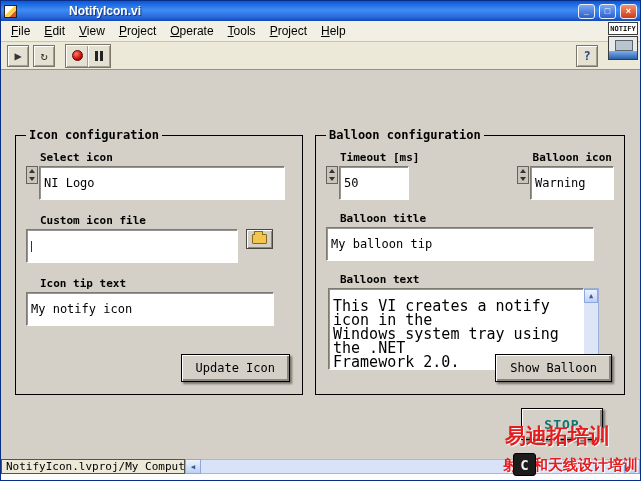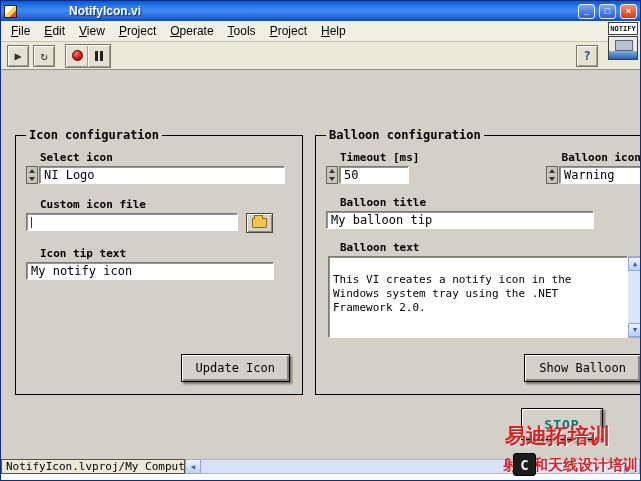--- a/index.html
+++ b/index.html
@@ -113,21 +113,21 @@
     border:1px solid #66635a; background:#c8c5bd;
   }
   .spin span { flex:1; display:flex; align-items:center; justify-content:center; }
   .spin .up::after { content:""; border-left:3px solid transparent; border-right:3px solid transparent; border-bottom:4px solid #333; }
   .spin .dn::after { content:""; border-left:3px solid transparent; border-right:3px solid transparent; border-top:4px solid #333; }
 
   .field {
     height:18px; background:#fff;
     border:1px solid #7d7a72; border-bottom-color:#fff; border-right-color:#fff;
     box-shadow:inset 1px 1px 0 rgba(64,62,58,.55);
-    font-size:12px; padding:0 4px; display:flex; align-items:center;
+    font-size:12px; padding:16px 4px; display:flex; align-items:center;
     white-space:nowrap; overflow:hidden;
   }
   .caret { width:1px; height:11px; background:#333; }
 
   .lv-btn {
     background:#d4d0c8; border:1px solid #000;
     box-shadow:inset 1px 1px 0 #fff, inset -2px -2px 0 #8a867c, 2px 2px 2px rgba(0,0,0,.45);
     font-family:"DejaVu Sans Mono", monospace; font-size:12px; color:#000;
     padding:6px 14px; cursor:pointer;
   }
@@ -141,24 +141,24 @@
   }
   .folder-ico { width:15px; height:10px; background:#f2c64e; border:1px solid #8a6a14; border-radius:1px; position:relative; }
   .folder-ico::before { content:""; position:absolute; top:-4px; left:1px; width:7px; height:3px; background:#f2c64e; border:1px solid #8a6a14; border-bottom:none; }
 
   .two-col { display:flex; justify-content:space-between; }
   .col-right { text-align:right; }
   .col-right .lbl { margin:3px 2px 2px 0; }
 
   .balloon-text-wrap { display:flex; margin-left:2px; }
   .balloon-textarea {
-    width:300px; height:82px; background:#fff;
+    width:256px; height:82px; background:#fff;
     border:1px solid #7d7a72; border-bottom-color:#fff; border-right-color:#fff;
     box-shadow:inset 1px 1px 0 rgba(64,62,58,.55);
-    font-size:11px; line-height:14px; padding:16px 4px;
+    font-size:15px; line-height:14px; padding:10px 4px;
     white-space:pre-line; overflow:hidden;
   }
   .vscroll {
     width:15px; height:82px; display:flex; flex-direction:column; justify-content:space-between;
     background:#dde6f7; border:1px solid #9cb0da; border-left:none;
   }
   .scroll-btn {
     height:14px; background:linear-gradient(#eef3fd,#bcd0f4);
     border:1px solid #8fa8dc; color:#3a5a9c; font-size:7px;
     display:flex; align-items:center; justify-content:center; cursor:pointer;

